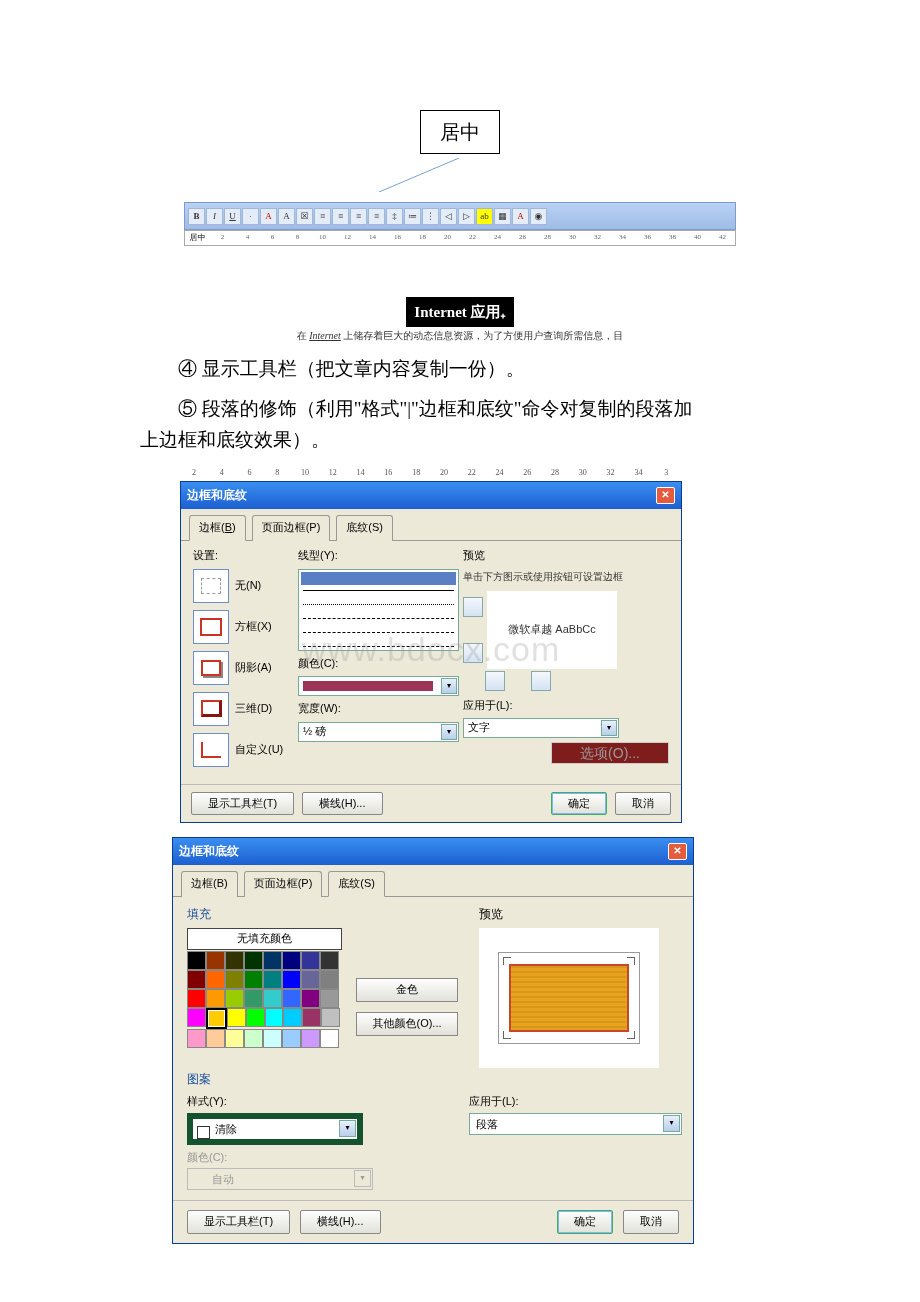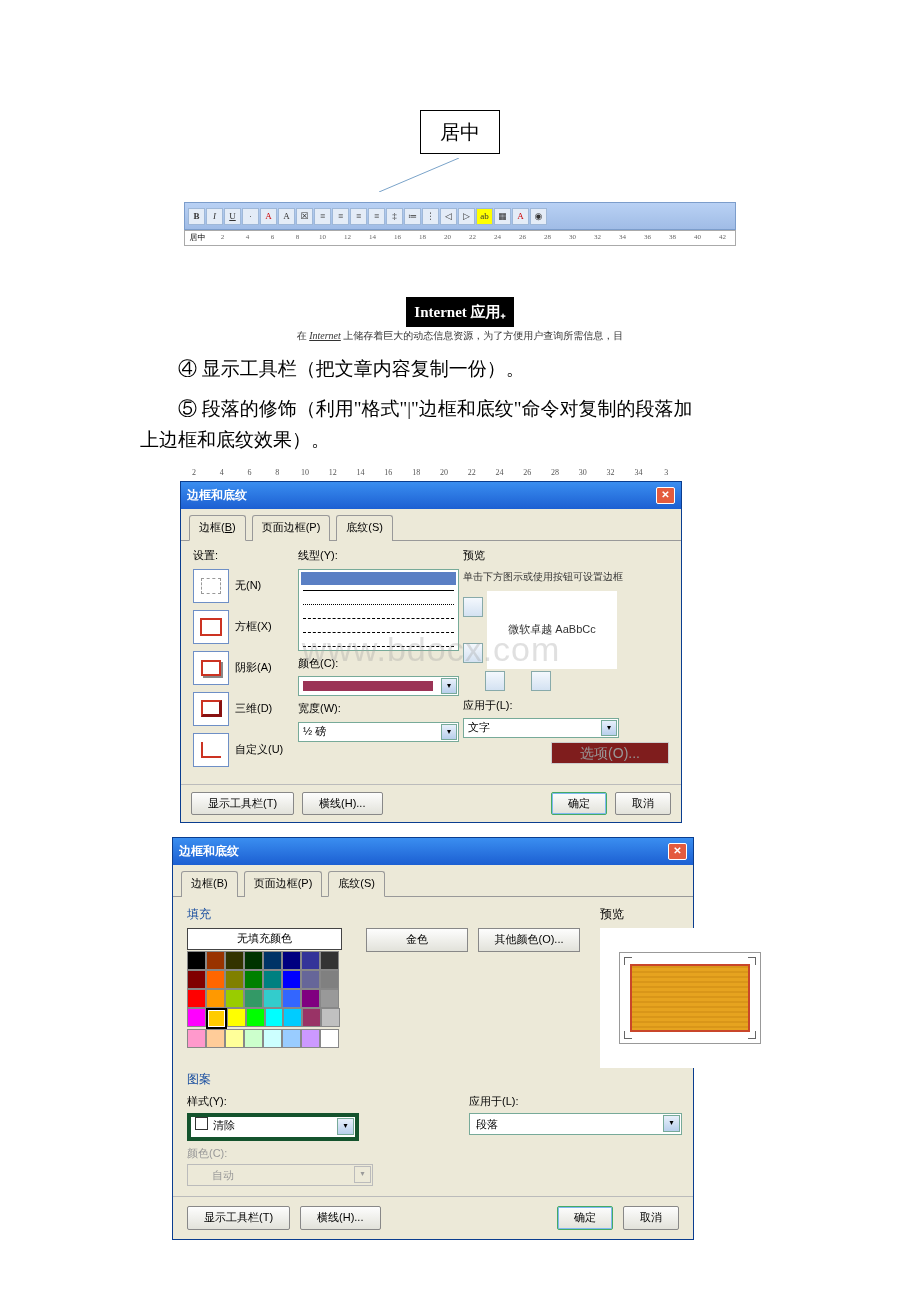--- a/index.html
+++ b/index.html
@@ -72,30 +72,30 @@
 .palette{width:153px;margin-top:1px}
 .prow{display:flex}
 .pcell{width:17px;height:17px;border:1px solid #888}
 
 .c-bk{background:#000}.c-br{background:#993300}.c-ol{background:#333300}.c-dg{background:#003300}.c-dt{background:#003366}.c-nb{background:#000080}.c-in{background:#333399}.c-gy8{background:#333}
 .c-dr{background:#800000}.c-or{background:#ff6600}.c-dy{background:#808000}.c-gr{background:#008000}.c-tl{background:#008080}.c-bl{background:#0000ff}.c-bg{background:#666699}.c-gy5{background:#808080}
 .c-rd{background:#ff0000}.c-lo{background:#ff9900}.c-lm{background:#99cc00}.c-sg{background:#339966}.c-aq{background:#33cccc}.c-lb{background:#3366ff}.c-vi{background:#800080}.c-gy4{background:#999}
 .c-pk{background:#ff00ff}.c-gd{background:#ffcc00}.c-yl{background:#ffff00}.c-bg2{background:#00ff00}.c-tq{background:#00ffff}.c-sb{background:#00ccff}.c-pl{background:#993366}.c-gy2{background:#c0c0c0}
 .c-rs{background:#ff99cc}.c-tn{background:#ffcc99}.c-ly{background:#ffff99}.c-lg{background:#ccffcc}.c-lt{background:#ccffff}.c-pb{background:#99ccff}.c-lv{background:#cc99ff}.c-wh{background:#fff}
 .gold-sel{border:2px solid #000;box-shadow:0 0 0 1px #fff inset}
-.side-btns{display:flex;flex-direction:row;gap:10px}
+.side-btns{display:flex;flex-direction:column;gap:10px}
 .sbtn{width:100px;height:22px;border:1px solid #888;background:linear-gradient(#fdfdfd,#e2e2da);text-align:center;line-height:20px;font-size:11px}
 .preview2{width:180px;height:140px;background:#fff;display:flex;flex-direction:column;align-items:center;justify-content:center;margin-top:2px}
 .preview2 .pframe{width:140px;height:90px;border:1px solid #999;position:relative;display:flex;align-items:center;justify-content:center}
 .preview2 .pbox{width:116px;height:64px;background:#e6a31f;border:2px solid #c9462a;background-image:repeating-linear-gradient(#d99619,#d99619 2px,#e6a31f 2px,#e6a31f 5px)}
 .preview2 .corner{position:absolute;width:7px;height:7px;border-left:1px solid #666;border-top:1px solid #666}
 .preview2 .tl{left:4px;top:4px}.preview2 .tr{right:4px;top:4px;transform:rotate(90deg)}
 .preview2 .bl{left:4px;bottom:4px;transform:rotate(-90deg)}.preview2 .br{right:4px;bottom:4px;transform:rotate(180deg)}
 .two-col{display:flex;gap:30px}
-.pattern-drop{width:160px;height:20px;border:4px solid #14532d;background:#fff;display:flex;align-items:flex-start;padding-left:4px;position:relative;margin-top:2px}
+.pattern-drop{width:160px;height:20px;border:6px solid #14532d;background:#fff;display:flex;align-items:flex-end;padding-left:4px;position:relative;margin-top:2px}
 .pattern-drop .sq{width:11px;height:11px;border:1px solid #333;margin-right:5px}
 .pattern-drop .arrow{position:absolute;right:1px;top:1px;width:15px;height:15px;background:linear-gradient(#e8f0fb,#b8cfec);border:1px solid #7a9;text-align:center;font-size:8px;line-height:14px}
 .muted{color:#999}
 .color-drop{width:160px;height:20px;border:1px solid #bbb;background:#ece9d8;display:flex;align-items:center;padding-left:24px;position:relative;margin-top:2px;color:#999}
 .color-drop .arrow{position:absolute;right:1px;top:1px;width:15px;height:15px;background:#ece9d8;border:1px solid #bbb;text-align:center;font-size:8px;line-height:14px;color:#999}
 .apply-drop2{width:205px;height:20px;border:1px solid #7a9;background:#fff;display:flex;align-items:flex-end;padding-left:6px;position:relative;margin-top:2px}
 .apply-drop2 .arrow{position:absolute;right:1px;top:1px;width:15px;height:15px;background:linear-gradient(#e8f0fb,#b8cfec);border:1px solid #7a9;text-align:center;font-size:8px;line-height:14px}
 .footer2{display:flex;justify-content:space-between;padding:9px 14px;border-top:1px solid #bbb}
 .footer2 .left{display:flex;gap:10px}
 .footer2 .right{display:flex;gap:10px}

